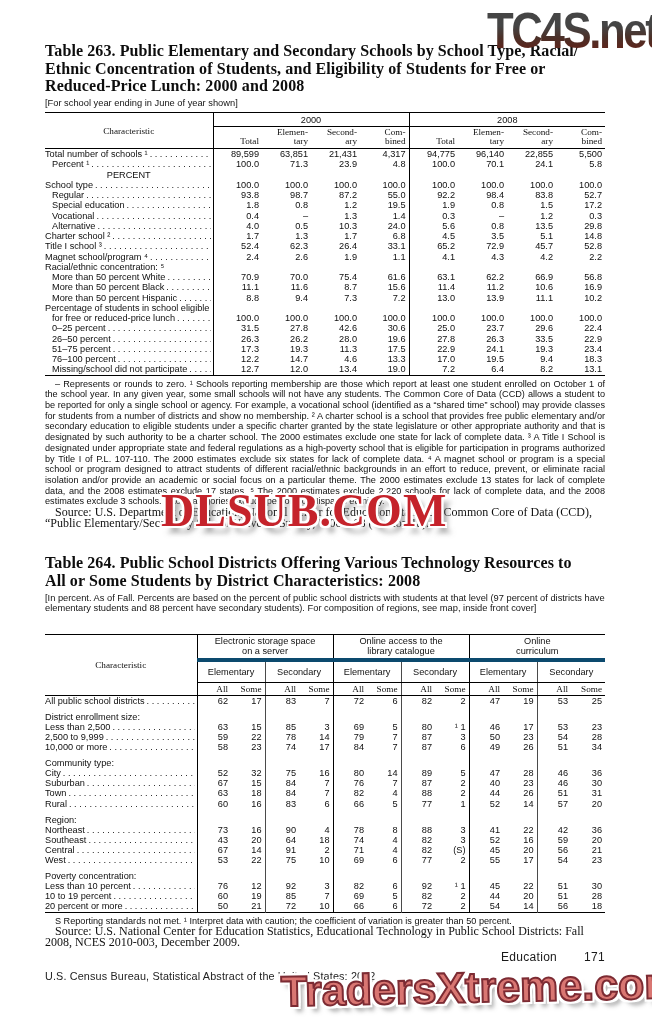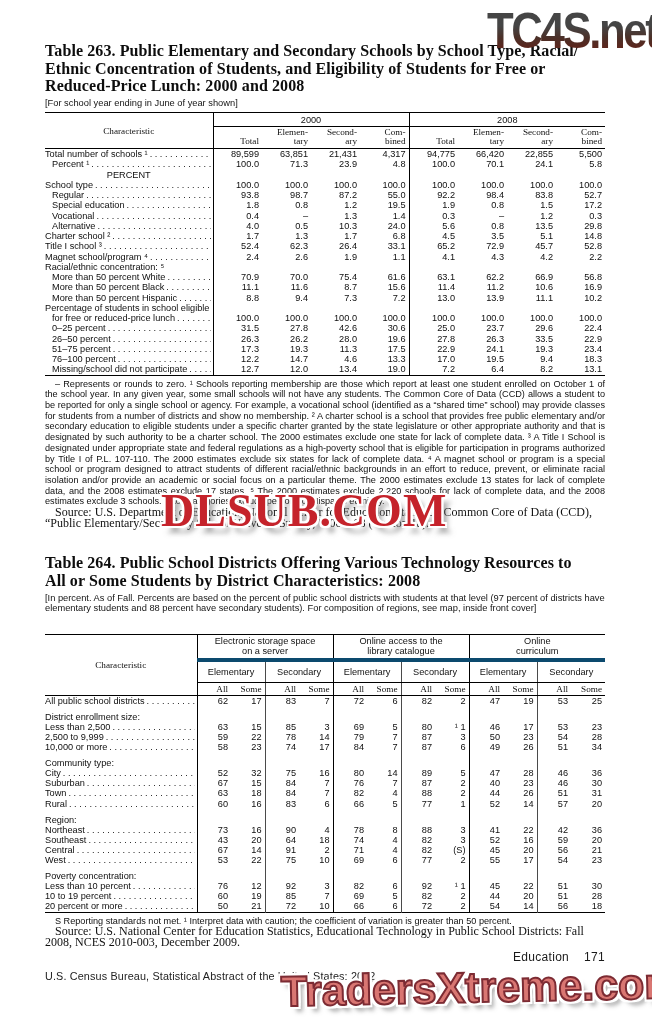--- a/index.html
+++ b/index.html
@@ -49,21 +49,21 @@
   .fn-src{font-size:12px;line-height:10.7px;text-indent:10px;margin:0;color:#101010;font-family:Liberation Serif, serif;}
 
   .t264-block{margin-top:26px;}
   .t264-block .bracket-note{margin-bottom:20px;}
   .t264-block table{margin-top:2px;}
 
   .edu-line{
     position:absolute;top:950px;left:45px;width:560px;text-align:right;
     font-size:12px;color:#1a1a1a;letter-spacing:.3px;
   }
-  .edu-line .pgnum{margin-left:15px;}
+  .edu-line .pgnum{margin-left:27px;}
   .credit{
     position:absolute;top:970px;left:45px;font-size:10.8px;color:#222;letter-spacing:.15px;
   }
 
   
   .wm{position:absolute;pointer-events:none;z-index:5;font-weight:bold;}
   #wm-top{
     top:1px;right:-5px;font-size:46px;letter-spacing:-2.5px;
     font-family:"Liberation Sans",sans-serif;
     background:linear-gradient(180deg,#464646 0%,#454545 42%,#4c3028 62%,#5e251c 80%,#6b2a1f 100%);
@@ -135,21 +135,21 @@
               <span class="lbl">
                 <span class="txt">Total number of schools ¹</span>
                 <span class="lead"></span>
               </span>
             </td>
             <td class="val">89,599</td>
             <td class="val">63,851</td>
             <td class="val">21,431</td>
             <td class="val sep">4,317</td>
             <td class="val">94,775</td>
-            <td class="val">66,420</td>
+            <td class="val">96,140</td>
             <td class="val">22,855</td>
             <td class="val">5,500</td>
           </tr>
           <tr>
             <td class="lbl-td sep">
               <span class="lbl ind1">
                 <span class="txt">Percent ¹</span>
                 <span class="lead"></span>
               </span>
             </td>

